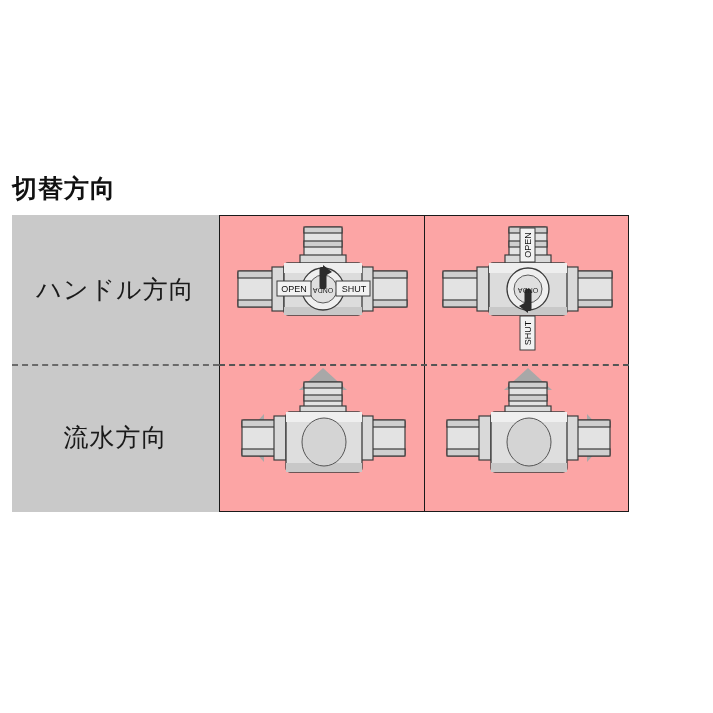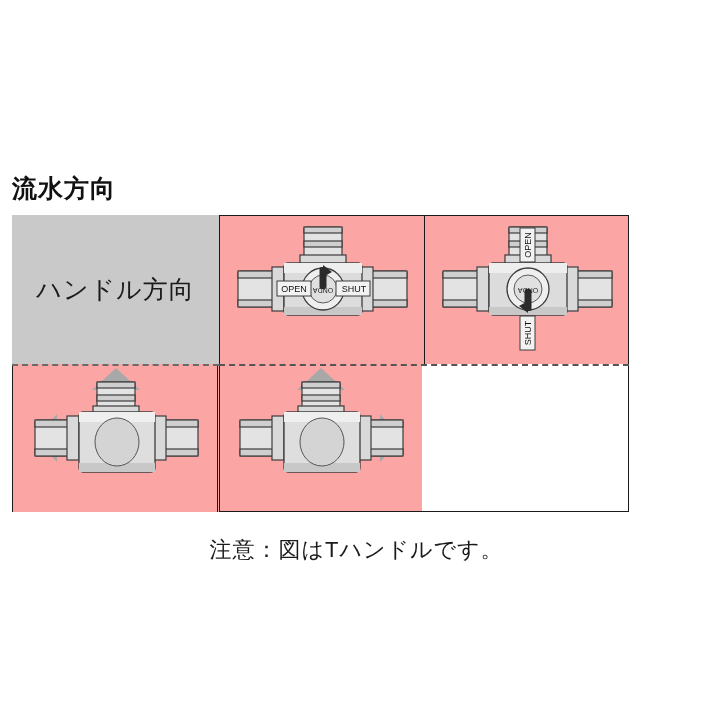--- a/index.html
+++ b/index.html
@@ -108,21 +108,21 @@
     letter-spacing: 1px;
   }
 
   .svgwrap { position: absolute; left: 0; top: 0; }
 </style>
 </head>
 <body>
 
 <div class="page">
 
-  <div class="title">流水方向</div>
+  <div class="title">切替方向</div>
 
   <div class="table">
 
     <div class="row row-top">
       <div class="cell-label">ハンドル方向</div>
 
       <div class="cell-fig">
         <svg class="svgwrap" width="205" height="149" viewBox="0 0 205 149">
 
           <g stroke="#3c3c3c" stroke-width="1.2" fill="#e3e3e3">
@@ -214,20 +214,21 @@
 
           <g transform="rotate(-90 103 118)">
             <rect x="86" y="110" width="34" height="15" fill="#f2f2f2" stroke="#3c3c3c" stroke-width="1"></rect>
             <text x="103" y="121" font-family="Liberation Sans, sans-serif" font-size="9" fill="#111" text-anchor="middle">SHUT</text>
           </g>
         </svg>
       </div>
     </div>
 
     <div class="row row-bottom">
+      <div class="cell-label">流水方向</div>
 
       <div class="cell-fig">
         <svg class="svgwrap" width="205" height="149" viewBox="0 0 205 149">
 
           <g fill="#a8a8a8">
             <rect x="91" y="22" width="24" height="68"></rect>
             <path d="M103 4 l24 22 -48 0 z"></path>
           </g>
           <g fill="#a8a8a8">
             <rect x="40" y="62" width="70" height="24"></rect>
@@ -300,14 +301,13 @@
           <ellipse cx="104" cy="78" rx="22" ry="24" fill="#d4d4d4" stroke="#555" stroke-width="1"></ellipse>
         </svg>
       </div>
     </div>
 
     <div class="fig-border"></div>
     <div class="mid-dash"></div>
     <div class="label-dash"></div>
   </div>
 
-  <div class="note">注意：図はTハンドルです。</div>
 </div>
 
 </body></html>

